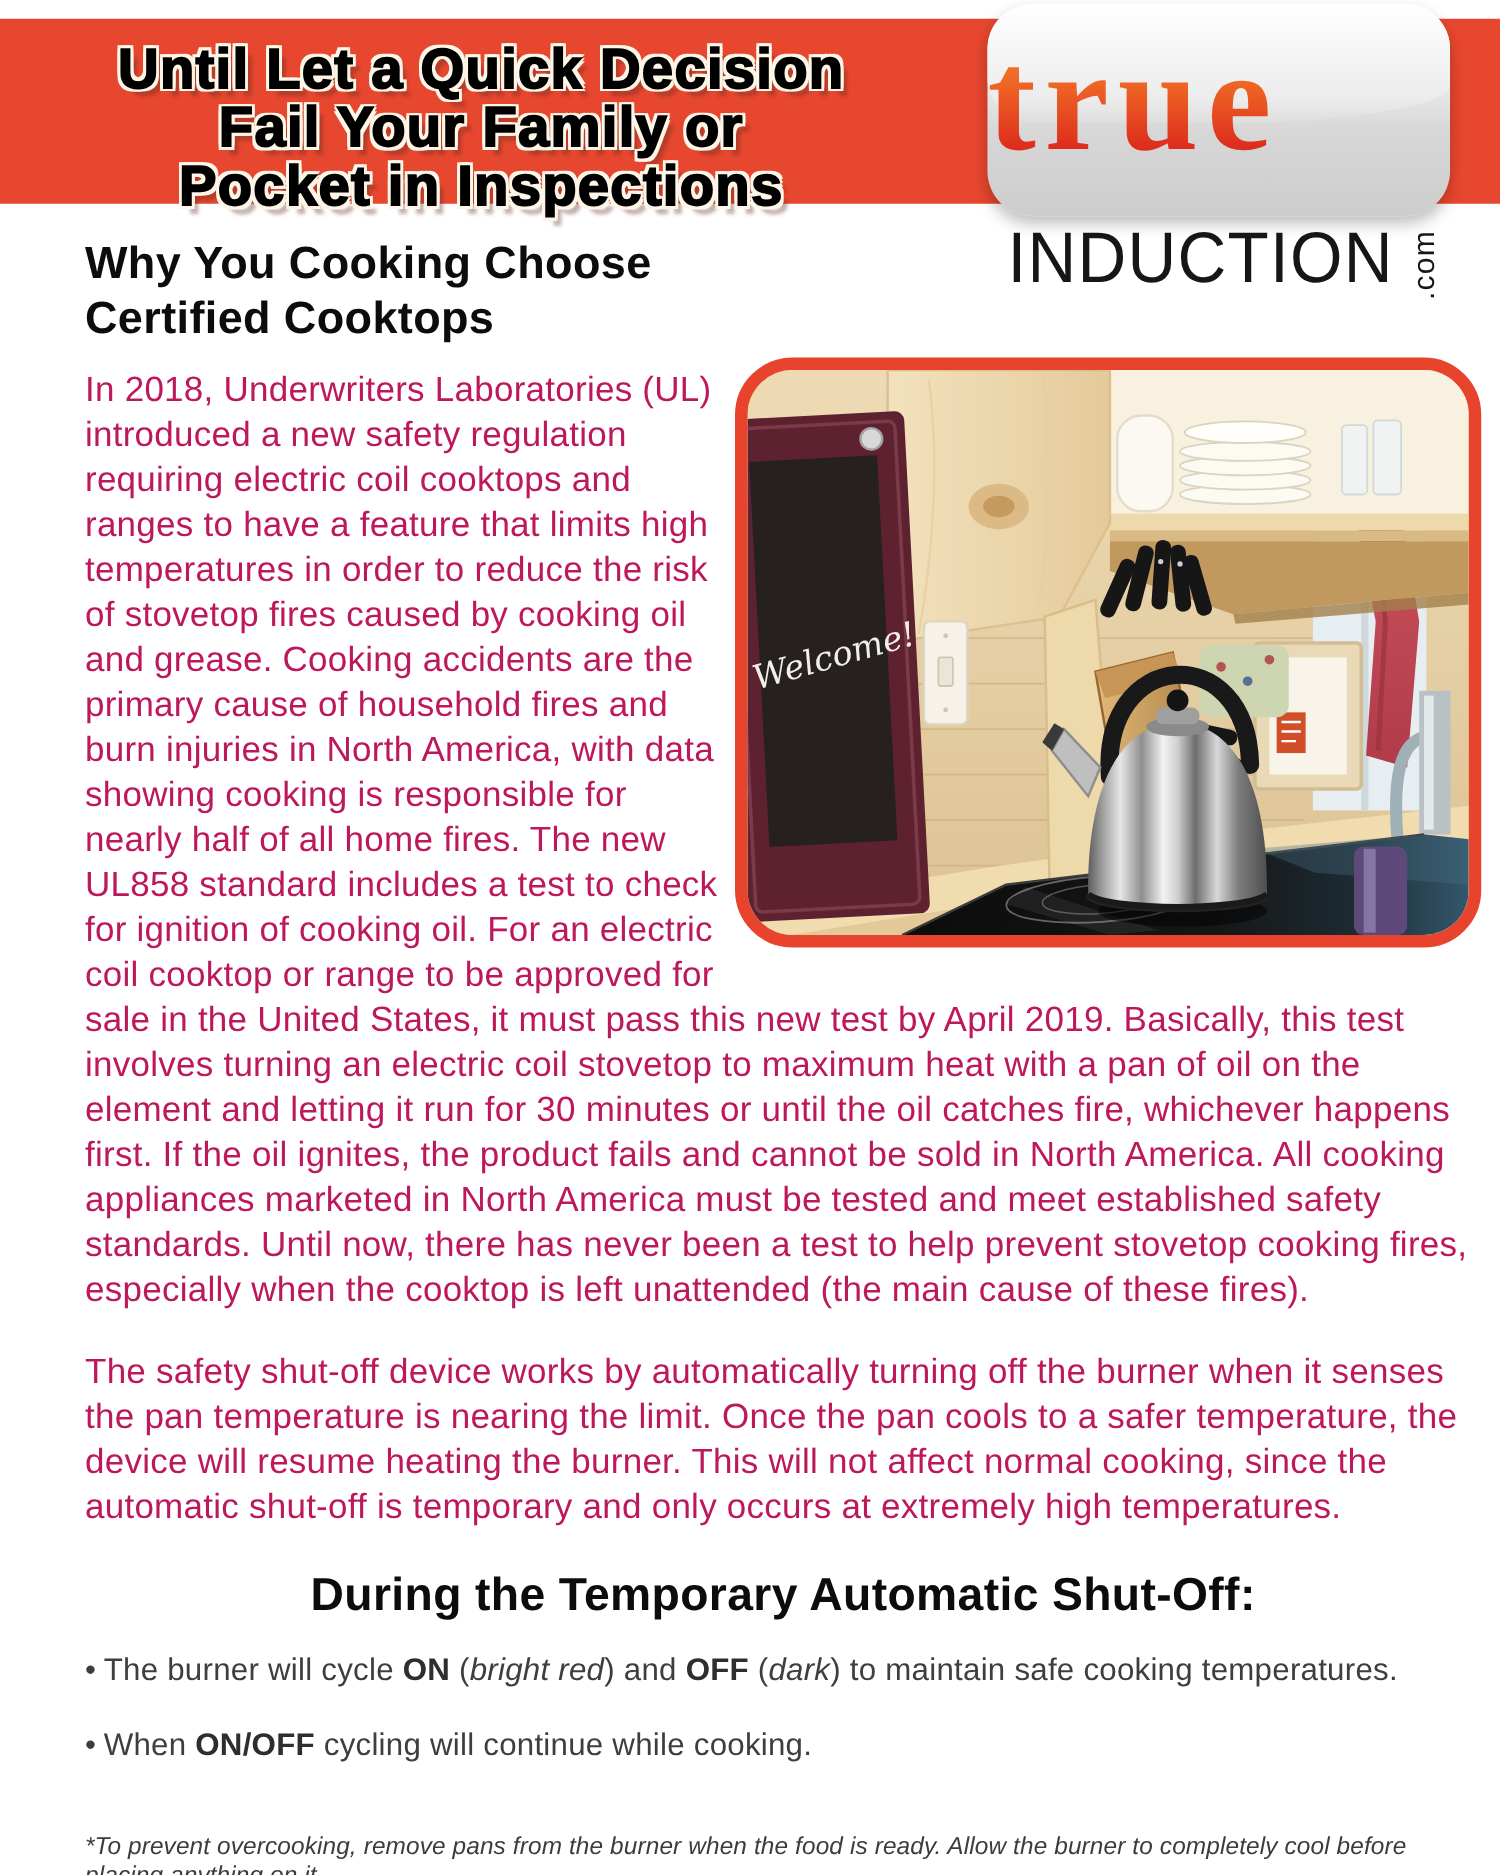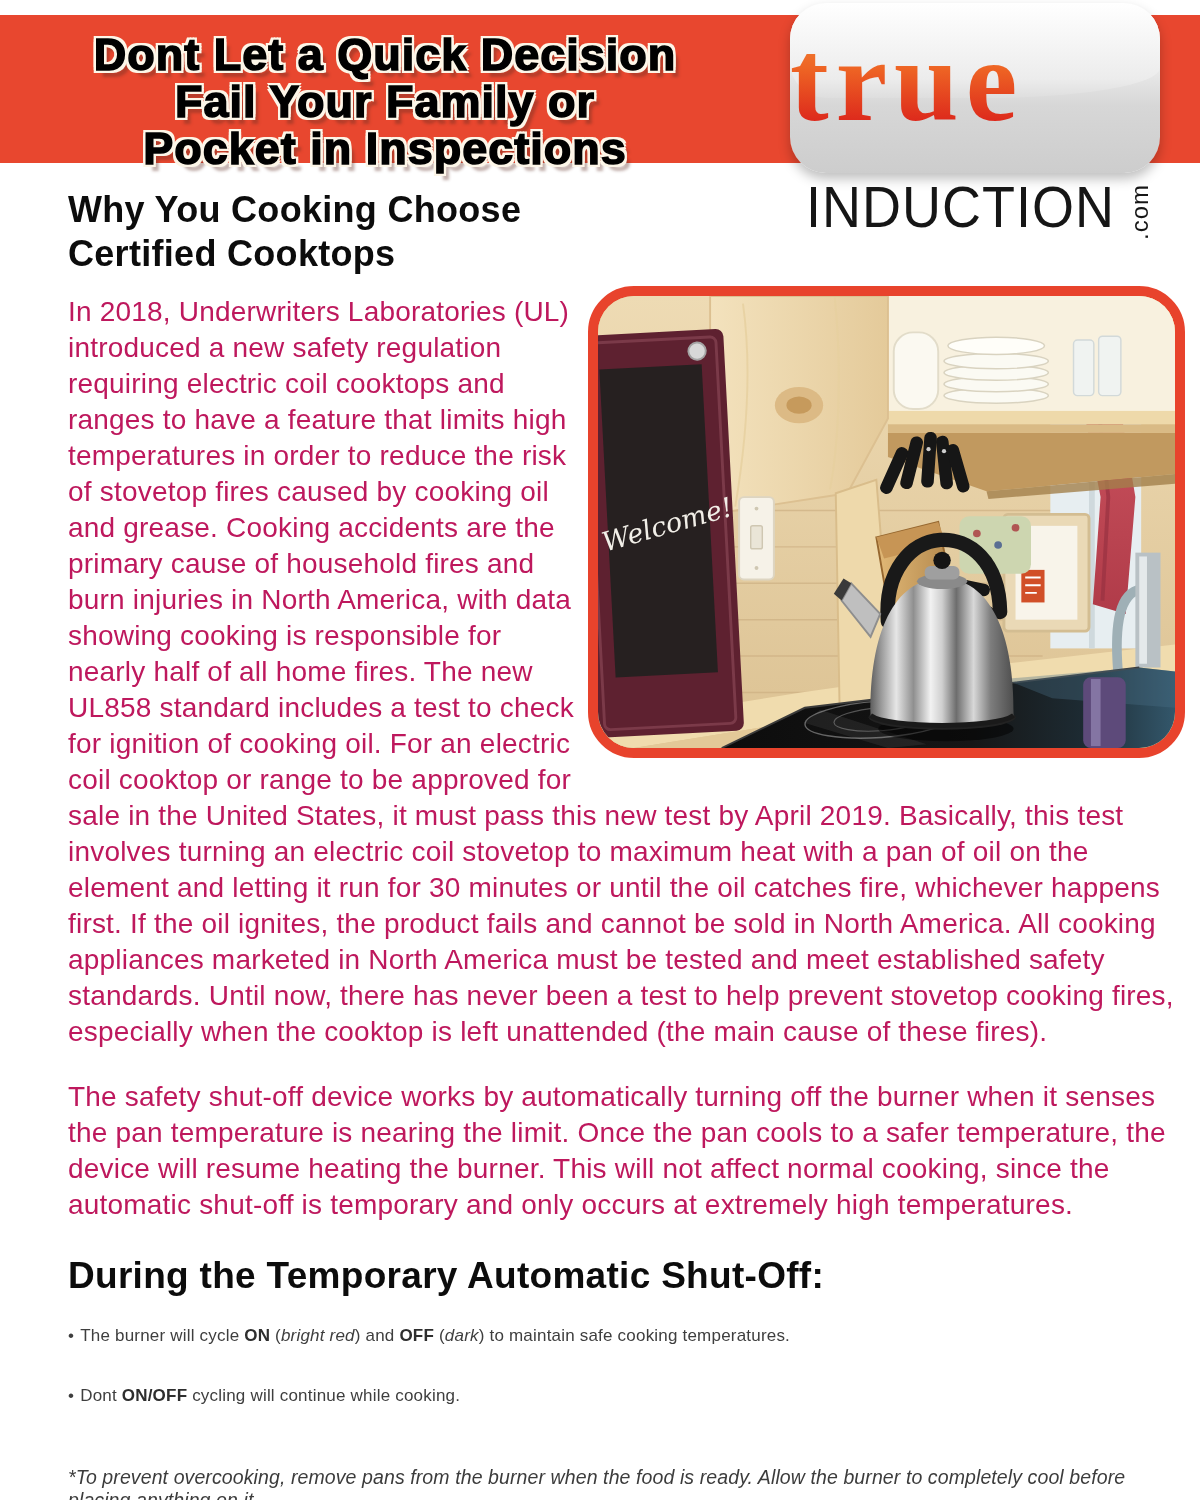--- a/index.html
+++ b/index.html
@@ -58,40 +58,40 @@
   .body-text { font-size:28px; line-height:36px; color:#be185d; letter-spacing:.2px; }
   .para-2 { margin-top:29px; }
 
   .photo-frame {
     float:right; width:597px; height:472px; margin:-8px 0 24px 14px;
     border:10px solid #e8432c; border-radius:46px; overflow:hidden;
     background:#dcc193;
   }
   .photo-frame svg { display:block; width:100%; height:100%; }
 
-  .shutoff-heading { font-size:37px; font-weight:bold; color:#0c0c0c; letter-spacing:.3px; margin-top:32px; }
+  .shutoff-heading { font-size:37px; font-weight:bold; color:#0c0c0c; letter-spacing:.3px; margin-top:32px;text-align:center; }
   .bullet-list { margin-top:24px; }
-  .bullet-line { font-size:17px; line-height:30px; color:#3e3e3e; letter-spacing:.2px; margin-bottom:30px; }
+  .bullet-line { font-size:25px; line-height:30px; color:#3e3e3e; letter-spacing:.2px; margin-bottom:30px; }
   .bullet-dot { margin-right:6px; }
   .seg-b { font-weight:bold; color:#2e2e2e; }
   .seg-i { font-style:italic; }
 
   .footnote {
     position:absolute; left:68px; top:1466px; width:1110px;
     font-size:19.5px; font-style:italic; color:#3c3c3c; letter-spacing:.1px;
   }
 </style>
 </head>
 <body>
 
 <div class="page">
 
   <div class="banner">
     <div class="banner-title">
-      <div class="banner-line">Dont Let a Quick Decision</div>
+      <div class="banner-line">Until Let a Quick Decision</div>
       <div class="banner-line">Fail Your Family or</div>
       <div class="banner-line">Pocket in Inspections</div>
     </div>
   </div>
 
   <div class="logo-tile">
     <div class="logo-gloss"></div>
     <div class="logo-true">true</div>
   </div>
   <div class="logo-induction">INDUCTION</div>
@@ -282,18 +282,18 @@
       </svg>
     </div>
 
     <p class="body-text">In 2018, Underwriters Laboratories (UL) introduced a new safety regulation requiring electric coil cooktops and ranges to have a feature that limits high temperatures in order to reduce the risk of stovetop fires caused by cooking oil and grease. Cooking accidents are the primary cause of household fires and burn injuries in North America, with data showing cooking is responsible for nearly half of all home fires. The new UL858 standard includes a test to check for ignition of cooking oil. For an electric coil cooktop or range to be approved for sale in the United States, it must pass this new test by April 2019. Basically, this test involves turning an electric coil stovetop to maximum heat with a pan of oil on the element and letting it run for 30 minutes or until the oil catches fire, whichever happens first. If the oil ignites, the product fails and cannot be sold in North America. All cooking appliances marketed in North America must be tested and meet established safety standards. Until now, there has never been a test to help prevent stovetop cooking fires, especially when the cooktop is left unattended (the main cause of these fires).</p>
     <p class="body-text para-2">The safety shut-off device works by automatically turning off the burner when it senses the pan temperature is nearing the limit. Once the pan cools to a safer temperature, the device will resume heating the burner. This will not affect normal cooking, since the automatic shut-off is temporary and only occurs at extremely high temperatures.</p>
 
     <h2 class="shutoff-heading">During the Temporary Automatic Shut-Off:</h2>
 
     <div class="bullet-list">
         <div class="bullet-line"><span class="bullet-dot">•</span><span>The burner will cycle </span><span class="seg-b">ON</span><span> (</span><span class="seg-i">bright red</span><span>) and </span><span class="seg-b">OFF</span><span> (</span><span class="seg-i">dark</span><span>) to maintain safe cooking temperatures.</span></div>
-        <div class="bullet-line"><span class="bullet-dot">•</span><span>Dont </span><span class="seg-b">ON/OFF</span><span> cycling will continue while cooking.</span></div>
+        <div class="bullet-line"><span class="bullet-dot">•</span><span>When </span><span class="seg-b">ON/OFF</span><span> cycling will continue while cooking.</span></div>
       </div>
   </div>
 
   <div class="footnote">*To prevent overcooking, remove pans from the burner when the food is ready. Allow the burner to completely cool before placing anything on it.</div>
 </div>
 
 </body></html>

